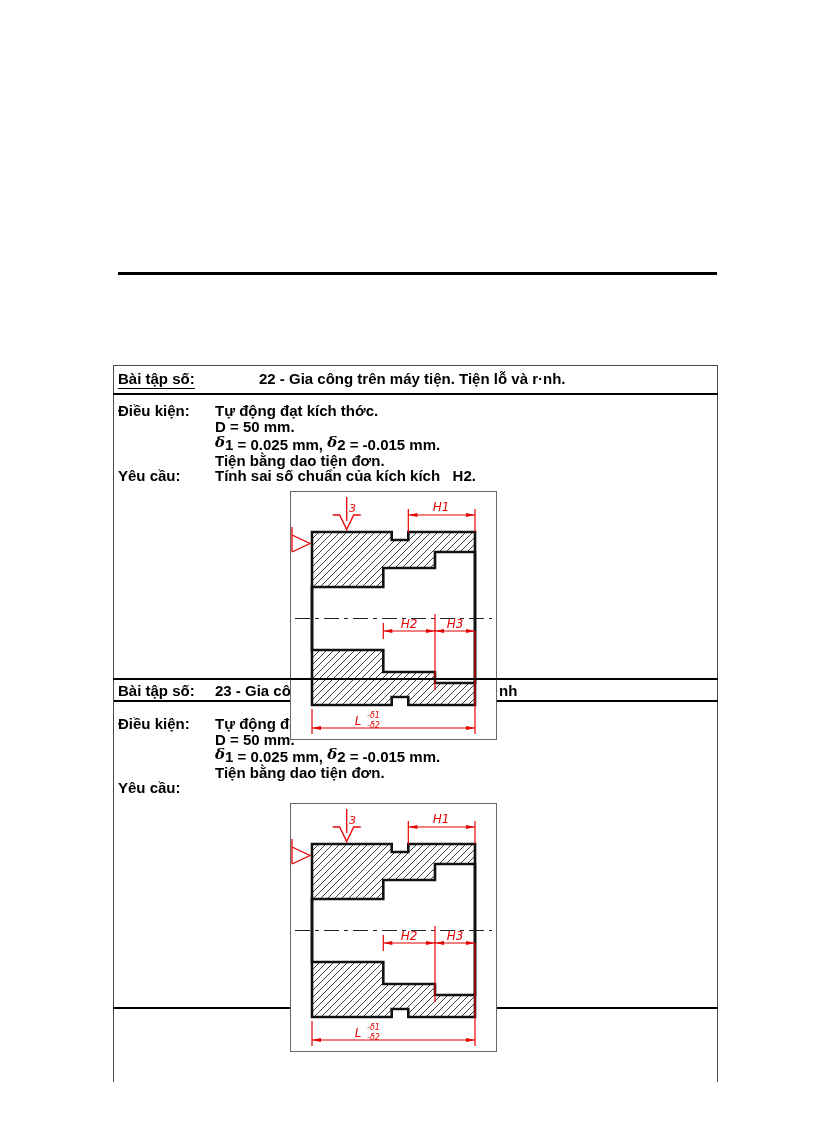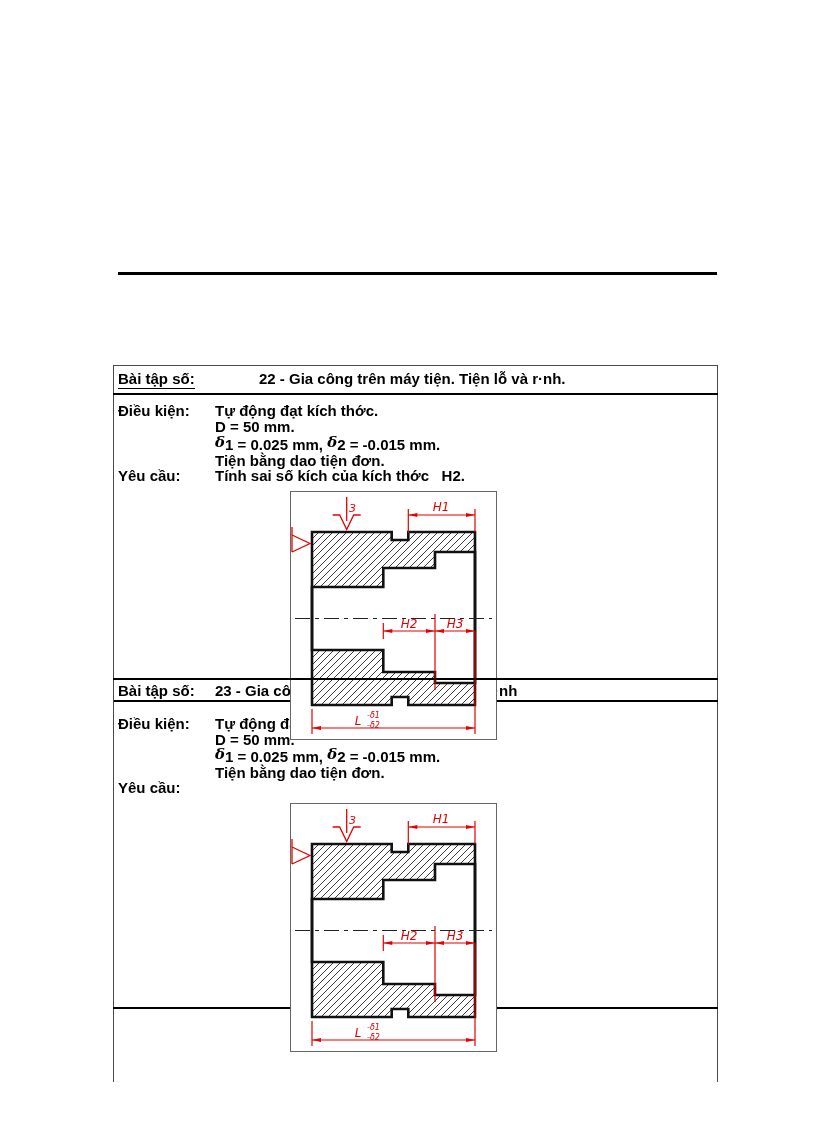--- a/index.html
+++ b/index.html
@@ -27,21 +27,21 @@
   <div class="t" style="left:118px;top:370px;"><span class="ul">Bài tập số:</span></div>
   <div class="t" style="left:215px;top:370px;margin-left:44px;">22 - Gia công trên máy tiện. Tiện lỗ và r·nh.</div>
   <div class="hline" style="left:113px;top:393px;width:605px;height:2px;"></div>
 
   <div class="t" style="left:118px;top:402px;">Điều kiện:</div>
   <div class="t" style="left:215px;top:402px;">Tự động đạt kích thớc.</div>
   <div class="t" style="left:215px;top:418px;">D = 50 mm.</div>
   <div class="t" style="left:215px;top:436px;"><span class="dsym">δ</span><span>1 = 0.025 mm, </span><span class="dsym">δ</span><span>2 = -0.015 mm.</span></div>
   <div class="t" style="left:215px;top:452px;">Tiện bằng dao tiện đơn.</div>
   <div class="t" style="left:118px;top:467px;">Yêu cầu:</div>
-  <div class="t" style="left:215px;top:467px;">Tính sai số kích của kích thớc   H2.</div>
+  <div class="t" style="left:215px;top:467px;">Tính sai số chuẩn của kích kích   H2.</div>
 
   <div class="t" style="left:118px;top:682px;"><span class="ul">Bài tập số:</span></div>
   <div class="t" style="left:215px;top:682px;">23 - Gia công trên máy tiện. Tiện lỗ và r·nh</div>
   <div class="hline" style="left:114px;top:700px;width:604px;height:2px;"></div>
 
   <div class="t" style="left:118px;top:715px;">Điều kiện:</div>
   <div class="t" style="left:215px;top:715px;">Tự động đạt kích thớc.</div>
   <div class="t" style="left:215px;top:731px;">D = 50 mm.</div>
   <div class="t" style="left:215px;top:748px;"><span class="dsym">δ</span><span>1 = 0.025 mm, </span><span class="dsym">δ</span><span>2 = -0.015 mm.</span></div>
   <div class="t" style="left:215px;top:764px;">Tiện bằng dao tiện đơn.</div>

